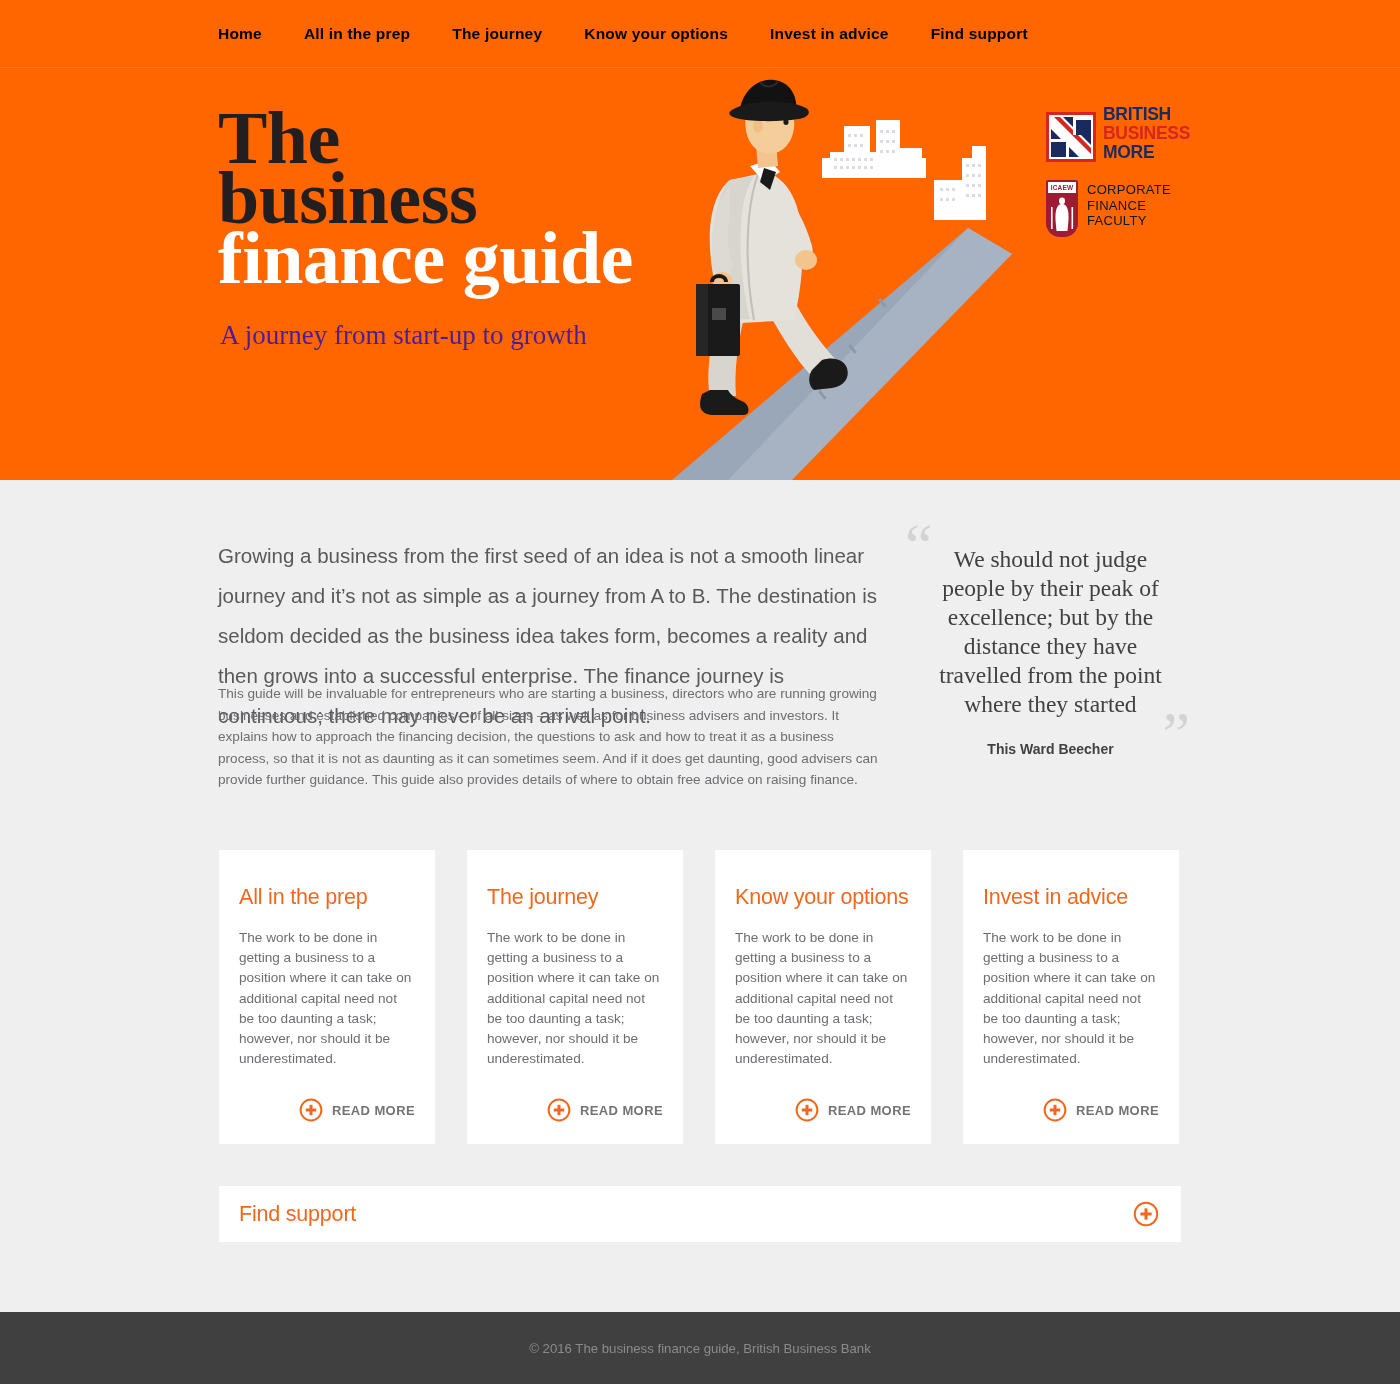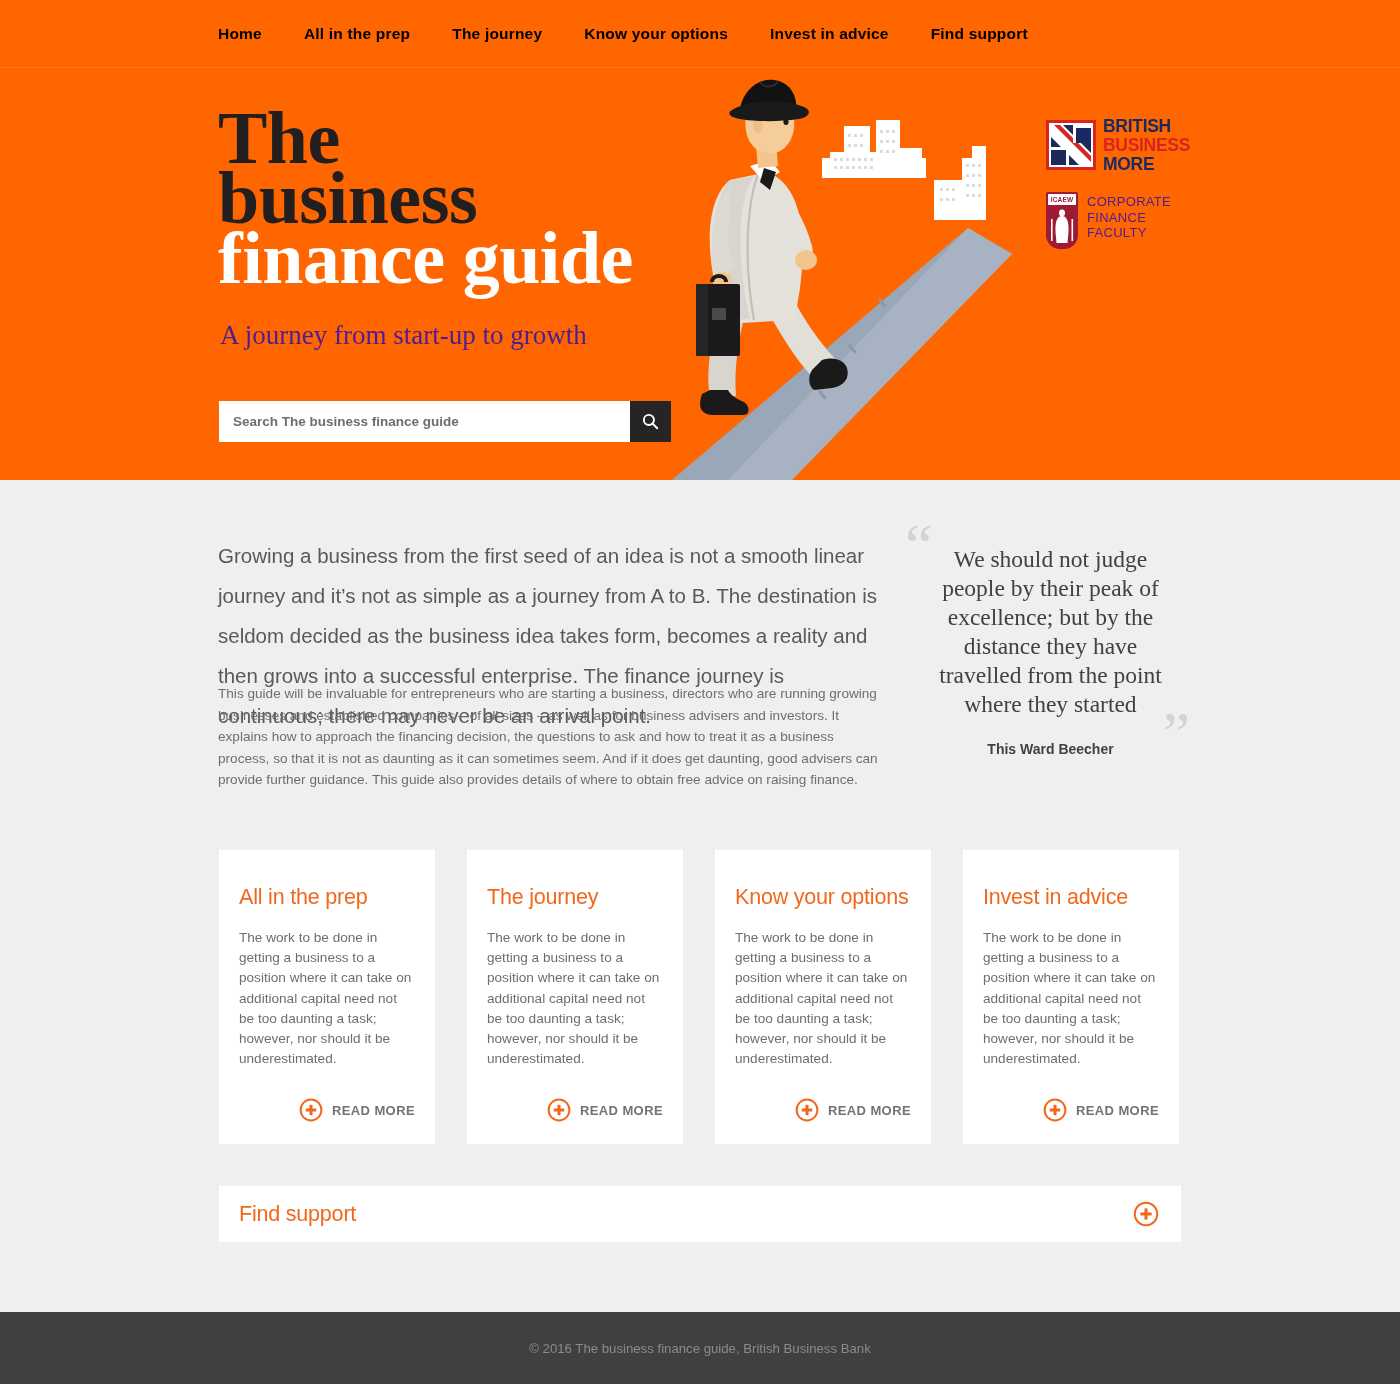--- a/index.html
+++ b/index.html
@@ -67,42 +67,42 @@
   }
   .search-input::placeholder { color:#6d6e71; opacity:1; }
   .search-btn {
     width:41px; height:41px; background:#252525; border:none;
     display:flex; align-items:center; justify-content:center;
     cursor:pointer; padding:0;
   }
 
   
   .logos { position:absolute; left:1046px; top:36px; width:180px; }
-  .bbb { display:flex; align-items:center; gap:7px;margin-top:12px; }
+  .bbb { display:flex; align-items:flex-end; gap:7px; }
   .bbb-mark { width:50px; height:50px; position:relative; flex:none; }
   .bbb-text { line-height:19px; padding-top:1px; }
   .bbb-text span { display:block; font-size:17.5px; font-weight:bold; letter-spacing:-0.3px; }
   .bbb-1 { color:#1b2a5e; }
   .bbb-2 { color:#d7261f; }
   .bbb-3 { color:#1b2a5e; }
 
   .icaew { display:flex; align-items:flex-start; gap:9px; margin-top:18px; }
   .icaew-shield {
     width:32px; height:57px; flex:none; position:relative;
     background:#9d1b33;
     border-radius:2px 2px 14px 14px;
     overflow:hidden;
   }
   .icaew-tag {
     position:absolute; left:2px; top:2px; width:28px; height:11px;
     background:#ffffff; color:#9d1b33; font-size:6.5px; font-weight:bold;
     display:flex; align-items:center; justify-content:center; letter-spacing:0.2px;
   }
   .icaew-text { line-height:15.5px; padding-top:2px; }
-  .icaew-text span { display:block; color:#4c1d95; font-size:13px; letter-spacing:0.3px; }
+  .icaew-text span { display:block; color:#0f172a; font-size:13px; letter-spacing:0.3px; }
 
   
   .illus { position:absolute; left:672px; top:0px; width:340px; height:412px; }
 
   
   .main { position:absolute; left:0; top:480px; width:1400px; }
 
   .lead {
     position:absolute; left:218px; top:56px; width:660px;
     font-size:20.5px; line-height:40px; color:#58595b;
@@ -187,29 +187,20 @@
   <section class="hero">
 
     <h1 class="hero-title">
       <span class="t-dark">The</span>
       <span class="t-dark">business</span>
       <span class="t-light">finance guide</span>
     </h1>
 
     <div class="hero-sub">A journey from start-up to growth</div>
 
-    <div class="search-wrap">
-      <input class="search-input" type="text" placeholder="Search The business finance guide" style="">
-      <button class="search-btn">
-        <svg width="19" height="19" viewBox="0 0 24 24">
-          <circle cx="10" cy="10" r="6.4" fill="none" stroke="#ffffff" stroke-width="2.4"></circle>
-          <line x1="14.8" y1="14.8" x2="20.5" y2="20.5" stroke="#ffffff" stroke-width="2.4" stroke-linecap="round"></line>
-        </svg>
-      </button>
-    </div>
 
     <div class="logos">
       <div class="bbb">
         <div class="bbb-mark">
           <svg width="50" height="50" viewBox="0 0 50 50">
             <rect x="0" y="0" width="50" height="50" fill="#d7261f"></rect>
             <rect x="3" y="3" width="44" height="44" fill="#ffffff"></rect>
             <rect x="5" y="5" width="40" height="40" fill="#1b2a5e"></rect>
             <polygon points="5,5 17,5 45,33 45,45 33,45 5,17" fill="#ffffff"></polygon>
             <polygon points="8,5 14,5 45,36 45,42" fill="#d7261f"></polygon>

